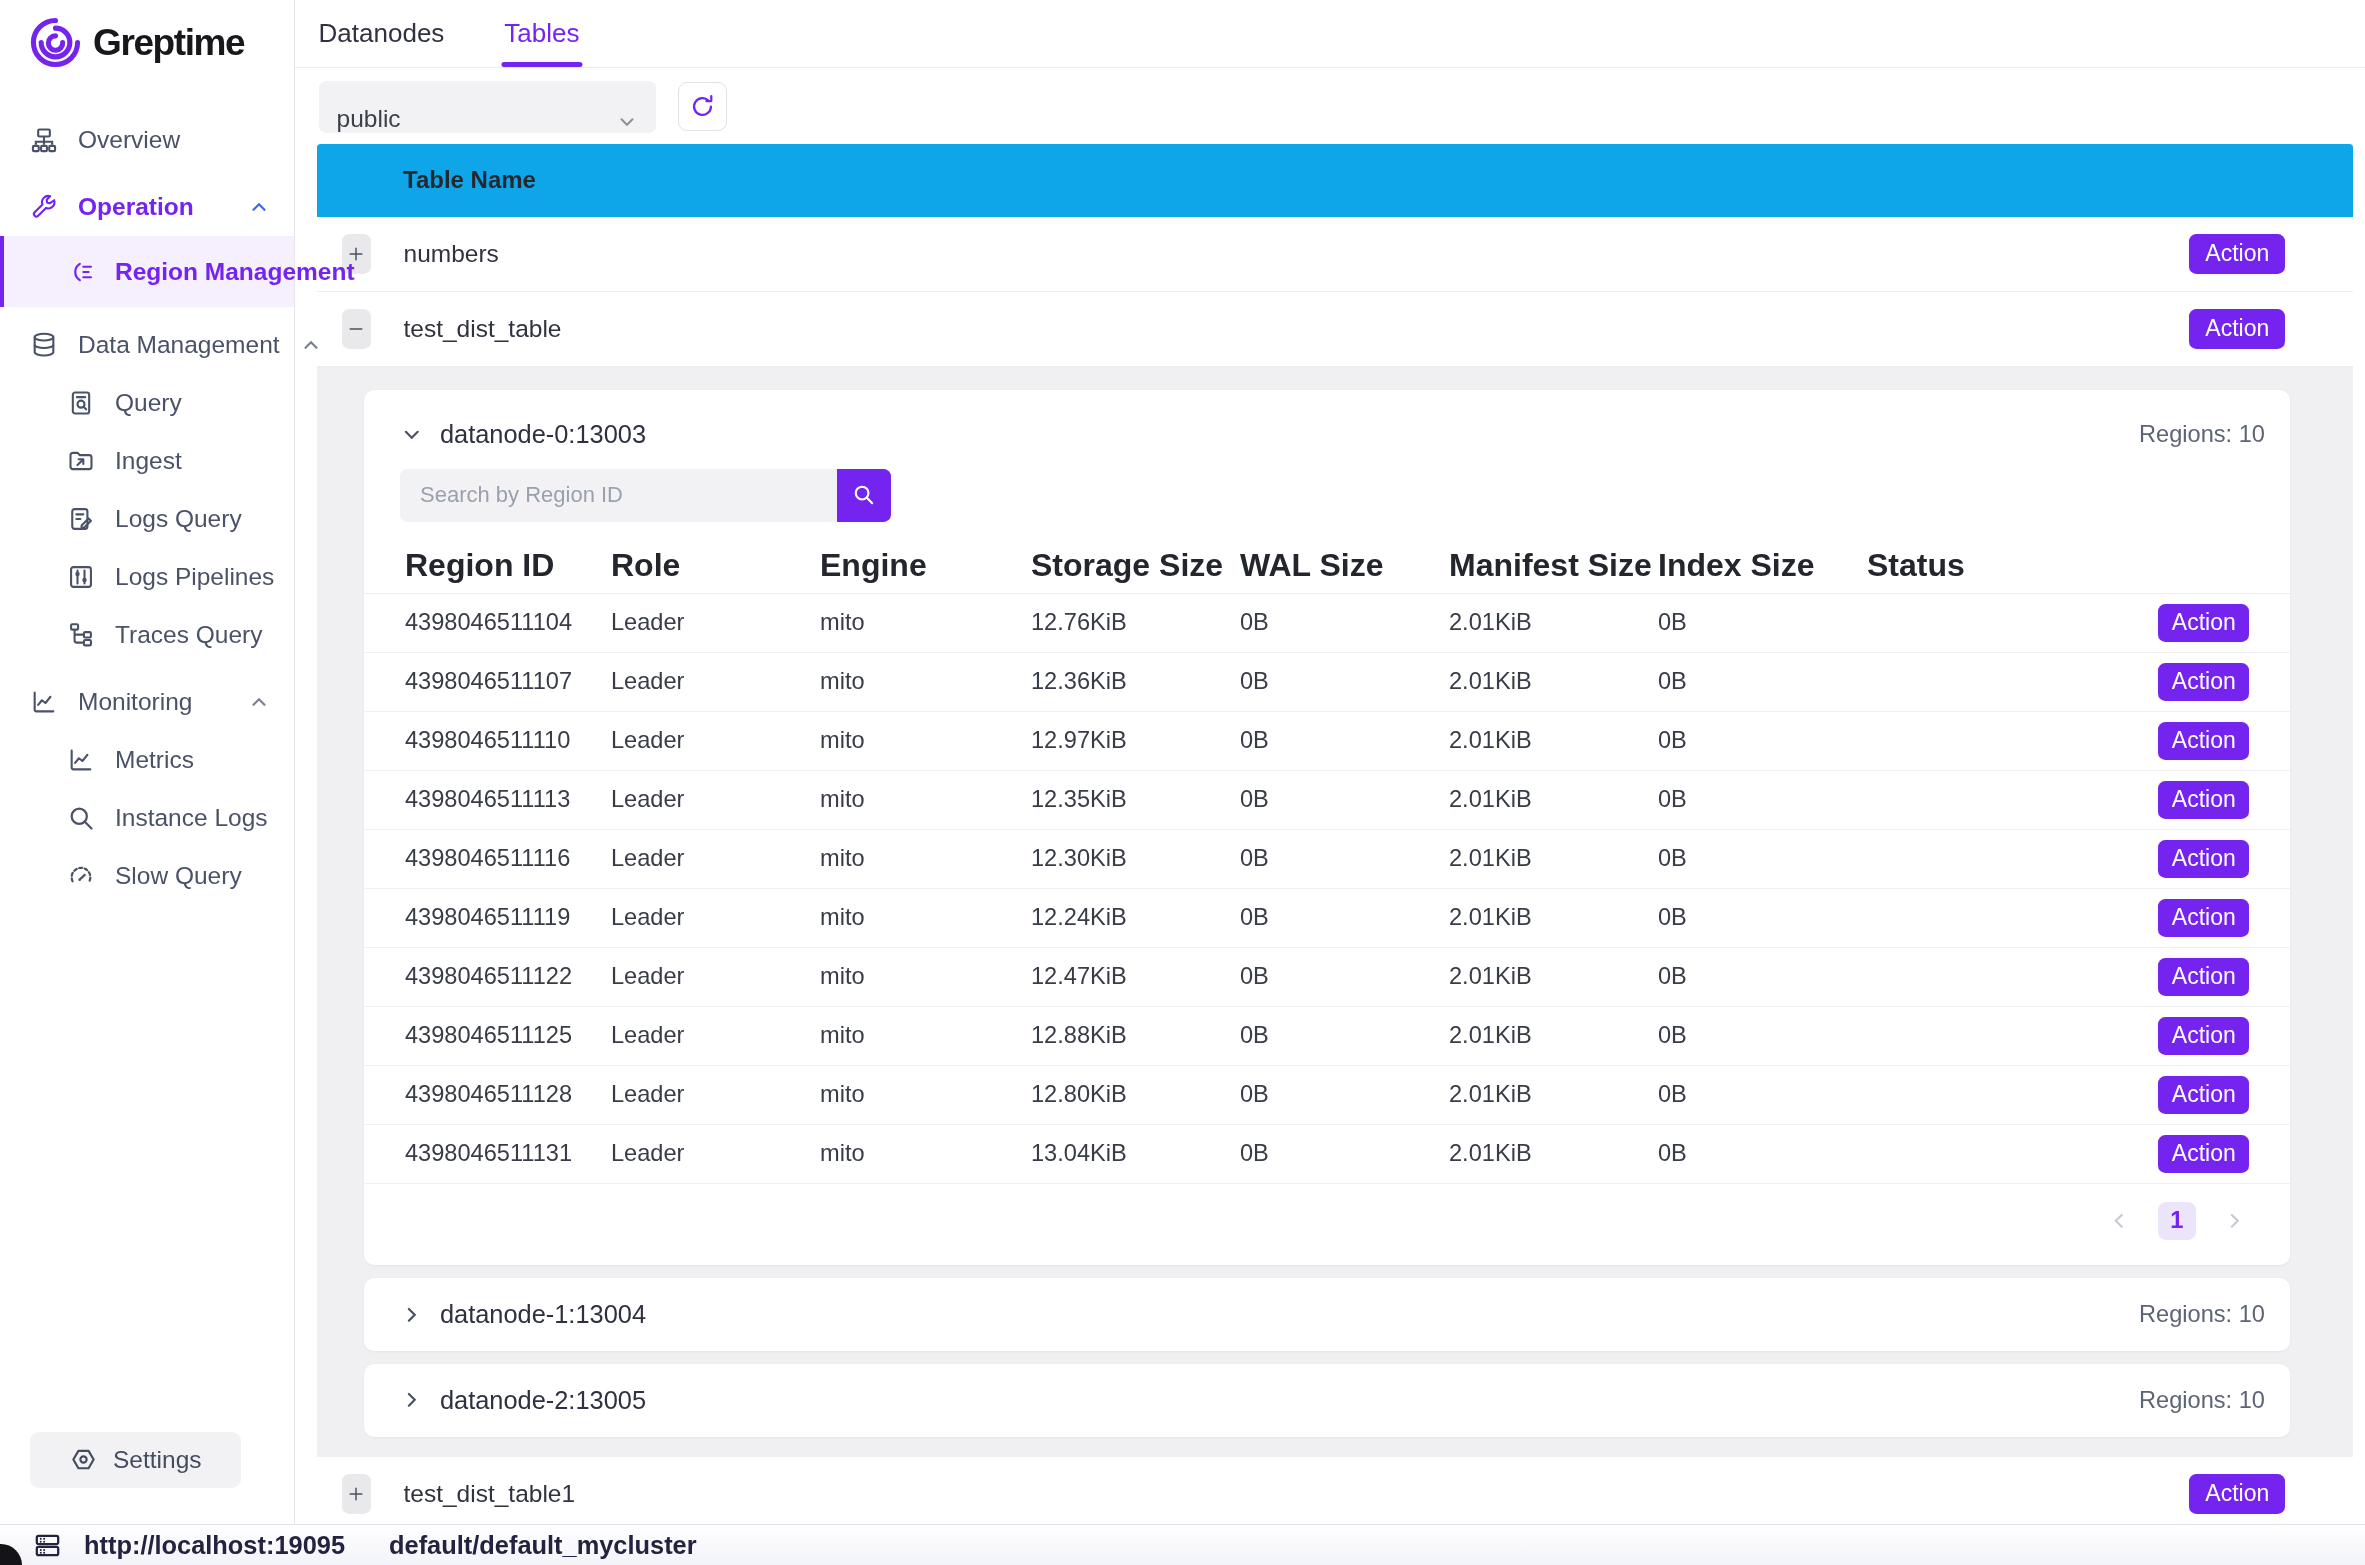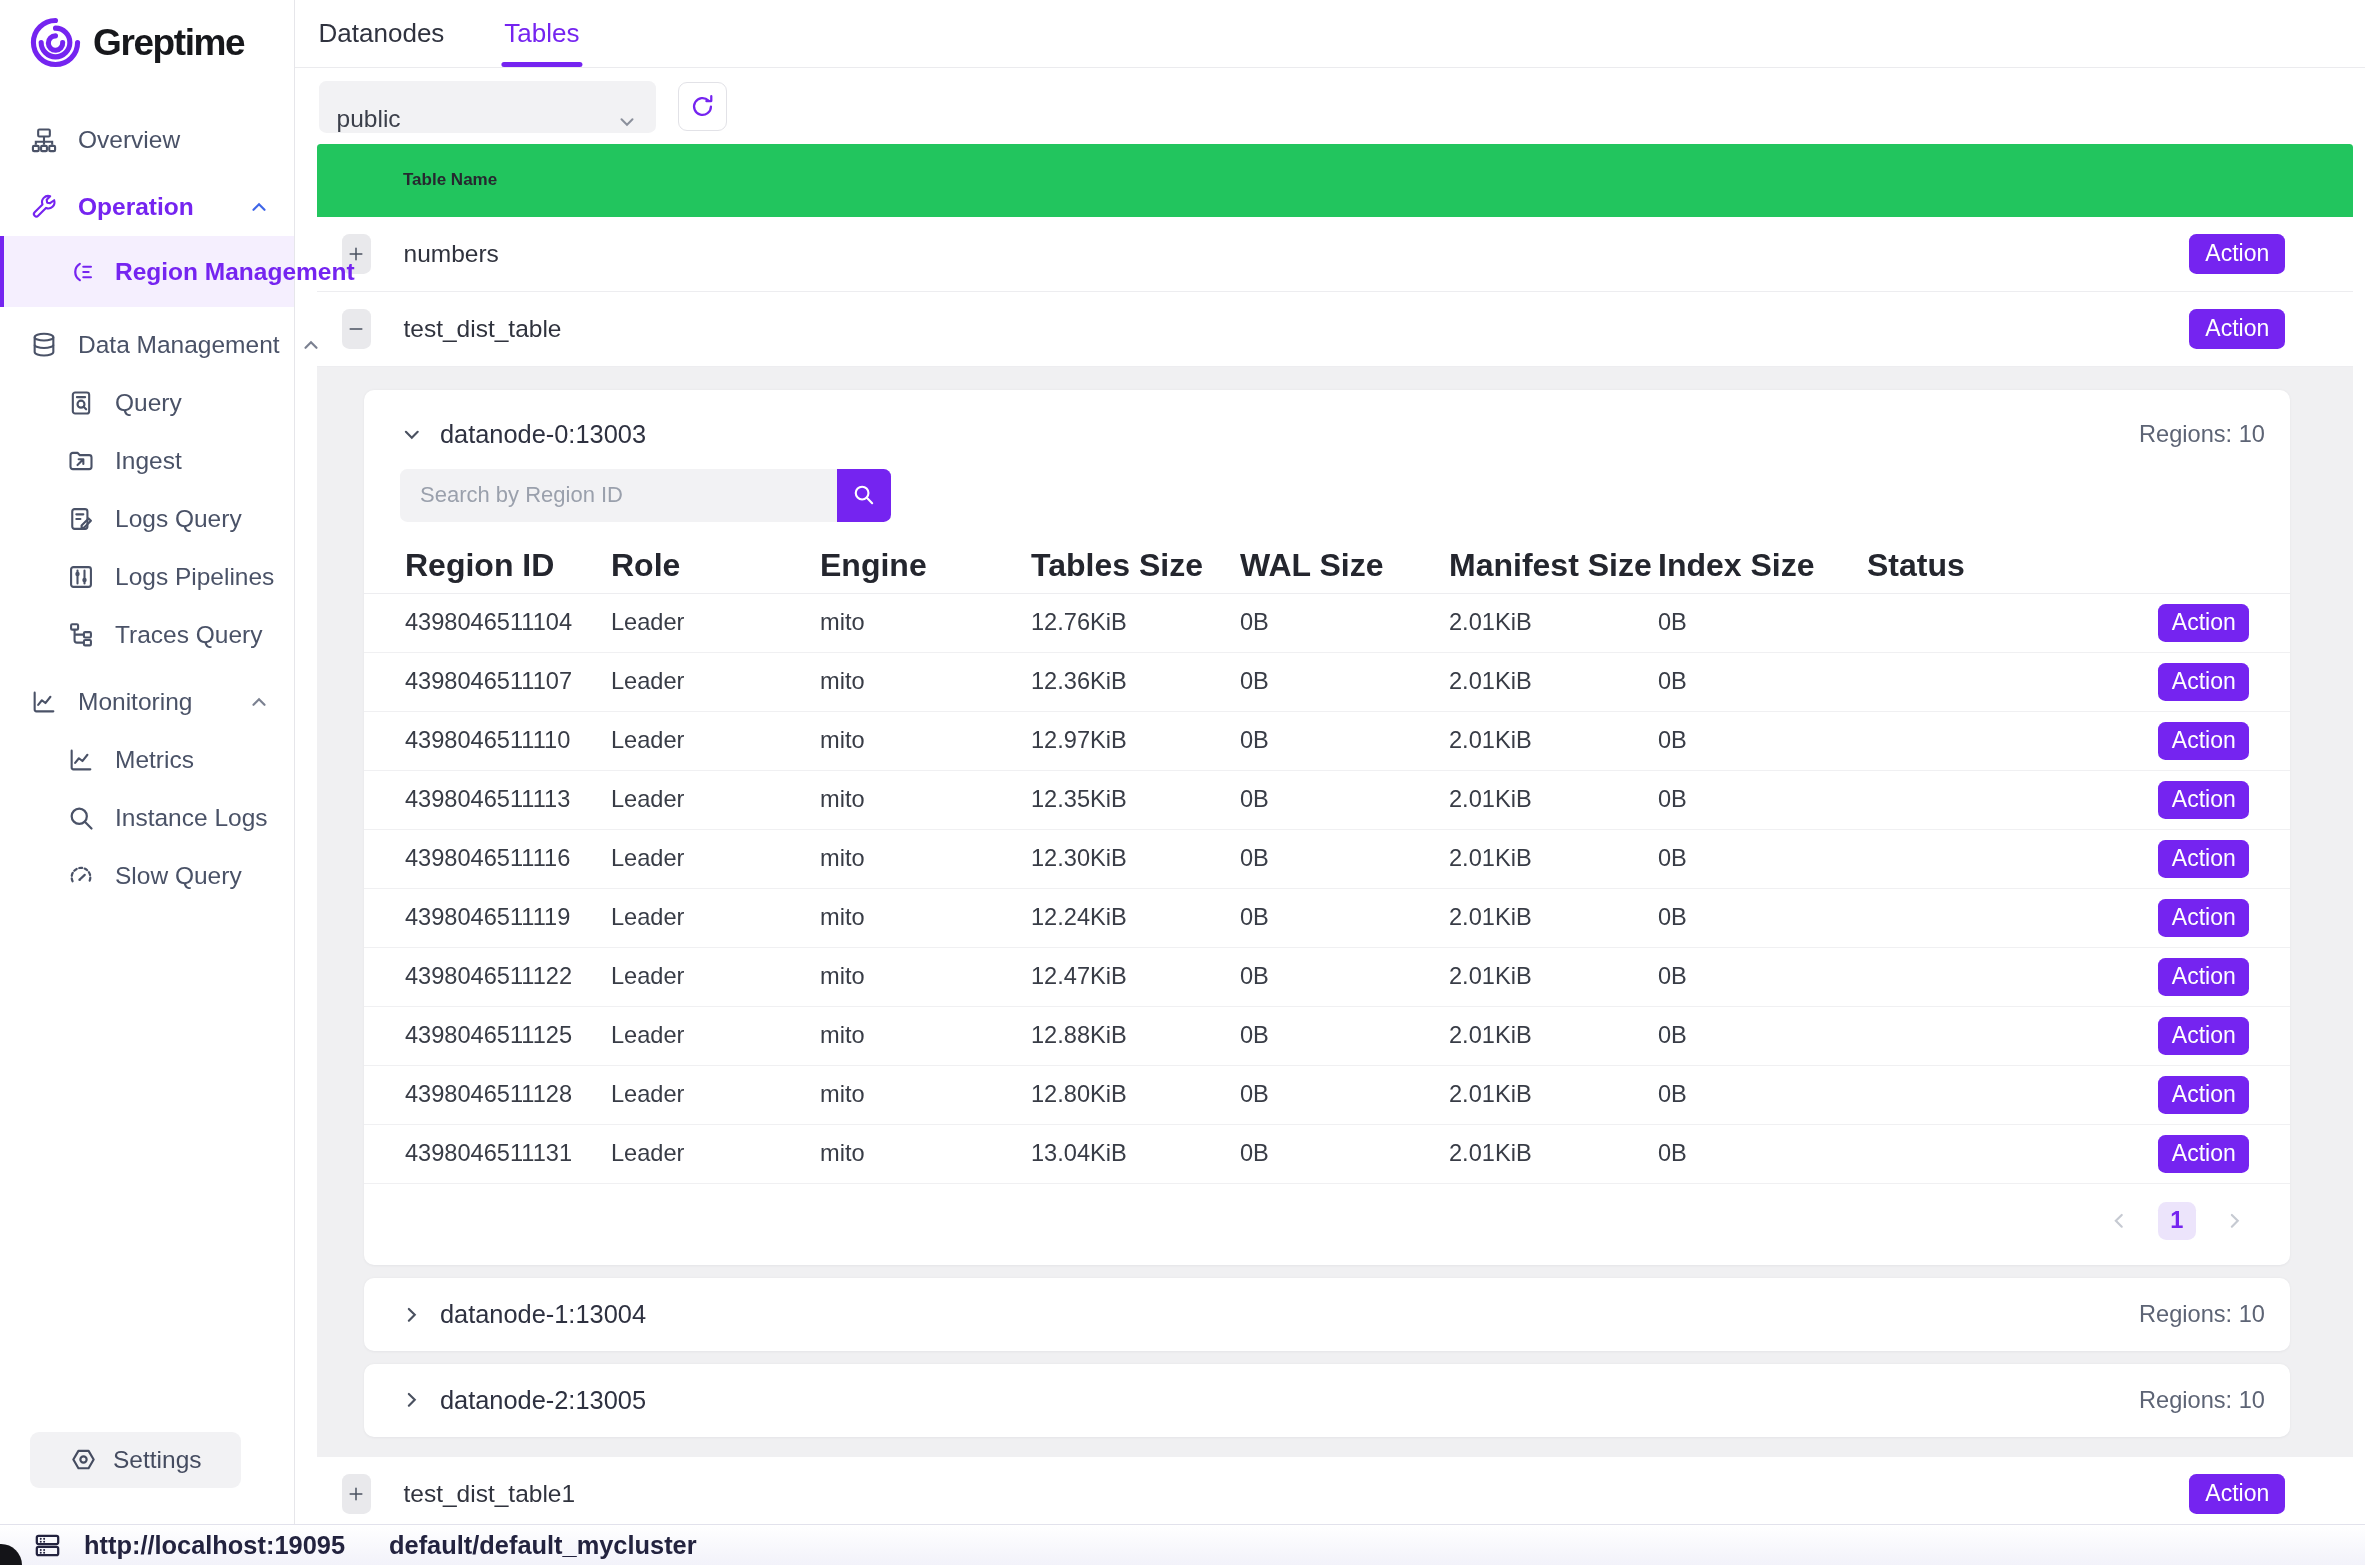--- a/index.html
+++ b/index.html
@@ -51,22 +51,22 @@
   .select { width:337px; height:52px; background:#f2f2f4; border-radius:7.3px; display:flex;
     align-items:flex-end; padding:0 18px; font-size:24.5px; color:#3b3f4a; cursor:pointer; }
   .select .chev { margin-left:auto; width:22px; height:22px; color:#8b909c; }
   .refresh-btn { width:49px; height:49px; background:#fff; border:0.9px solid #e2e2e7;
     border-radius:9px; display:flex; align-items:center; justify-content:center;
     cursor:pointer; color:#7524f0; }
   .refresh-btn svg { width:27px; height:27px; }
 
   
   .tbl { margin: 11px 12.7px 0 22px; }
-  .thead { height:73px; background:#22c55e; display:flex; align-items:center;
-    padding-left:86px; font-size:17px; font-weight:700; color:#26282f;
+  .thead { height:73px; background:#0ea5e9; display:flex; align-items:center;
+    padding-left:86px; font-size:24px; font-weight:700; color:#26282f;
     border-radius:3.6px 3.6px 0 0; }
   .trow { height:75px; display:flex; align-items:center; padding:0 68px 0 24.5px;
     border-bottom:0.9px solid #ededf0; background:#fff; }
   .toggle { width:29px; height:40px; background:#e9e9ec; border:none; border-radius:7.3px;
     color:#4a5160; display:flex; align-items:center; justify-content:center; cursor:pointer; }
   .toggle svg { width:20px; height:20px; }
   .trow .tname { margin-left:33px; font-size:24.5px; color:#30333e; }
   .act-btn { margin-left:auto; width:96px; height:40px; background:#7524f0; color:#fff;
     border:none; border-radius:7.3px; font-size:23px; font-family:inherit; cursor:pointer; }
 
@@ -333,21 +333,21 @@
                   <circle cx="10.5" cy="10.5" r="6"></circle>
                   <path d="M15 15l5 5"></path>
                 </svg>
             </button>
           </div>
 
           <div class="rgrid rhead">
             <span>Region ID</span>
             <span>Role</span>
             <span>Engine</span>
-            <span>Tables Size</span>
+            <span>Storage Size</span>
             <span>WAL Size</span>
             <span>Manifest Size</span>
             <span>Index Size</span>
             <span>Status</span>
             <span></span>
           </div>
 
           <div class="rgrid rrow">
             <span>4398046511104</span>
               <span>Leader</span>

